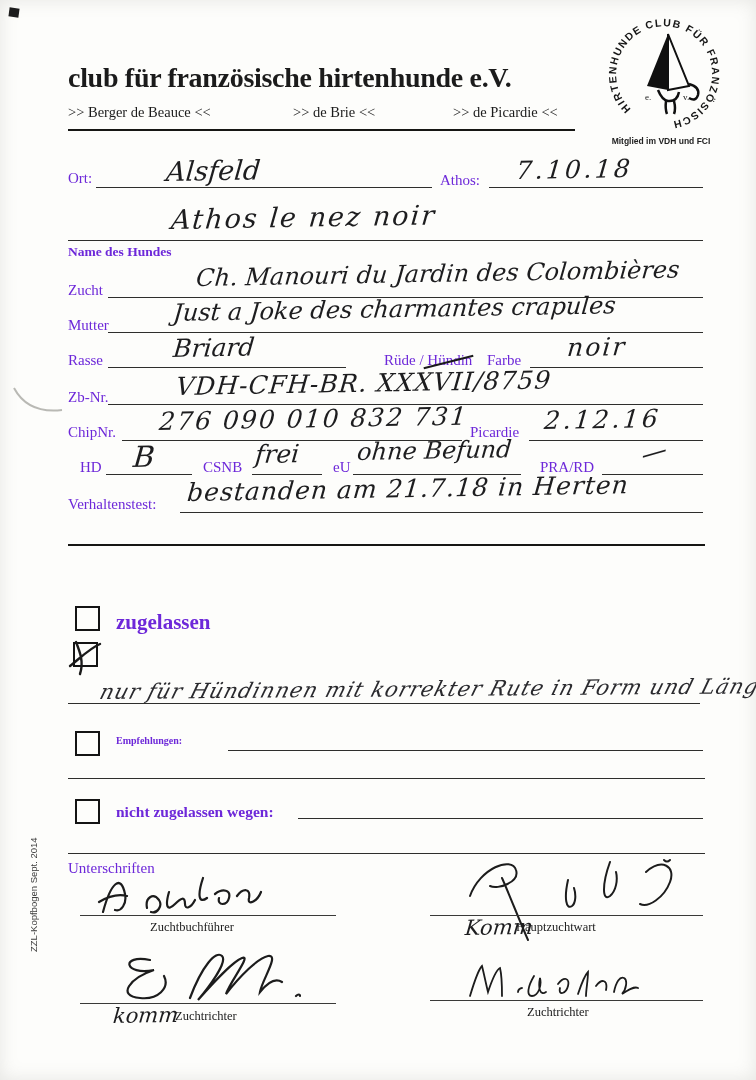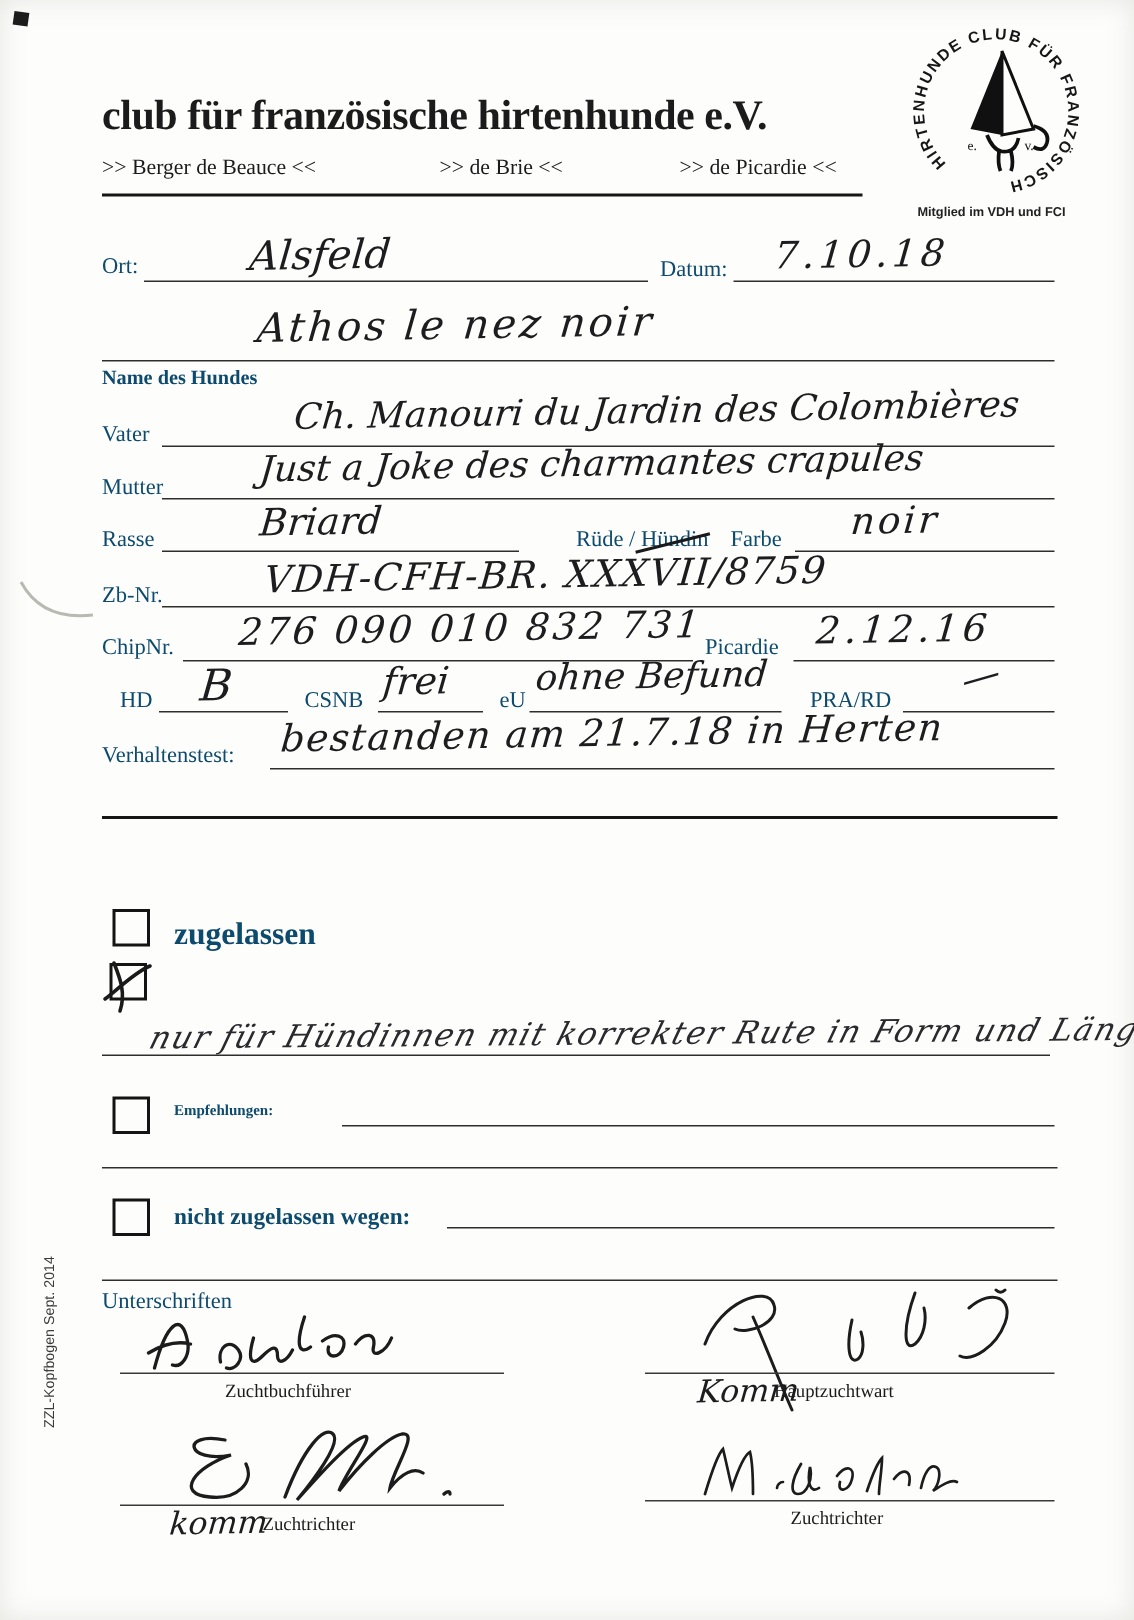--- a/index.html
+++ b/index.html
@@ -7,21 +7,21 @@
   #page{
     position:relative;
     width:756px;height:1080px;
     background:#fdfdfb;
     overflow:hidden;
     font-family:"Liberation Serif", serif;
     color:#1b1b1b;
     box-shadow:inset 0 0 18px rgba(120,120,115,.18);
   }
   .abs{position:absolute;}
-  .label{font-size:15px;color:#0c4a6e;white-space:nowrap;}
+  .label{font-size:15px;color:#6d28d9;white-space:nowrap;}
   .b{font-weight:bold;}
   .line{border-bottom:1.6px solid #2e2e2c;height:0;}
   .thick{border-bottom:2.2px solid #161614;height:0;}
   .hw{
     font-family:"DejaVu Serif", serif;
     font-style:italic;
     color:#1d1d1f;
     white-space:nowrap;
     transform:skewX(-6deg) rotate(-1deg);
     transform-origin:left bottom;
@@ -88,29 +88,29 @@
     </g>
     <text x="57" y="94" font-family="Liberation Serif, serif" font-size="9" fill="#161616">e.</text>
     <text x="95" y="94" font-family="Liberation Serif, serif" font-size="9" fill="#161616">v.</text>
   </svg>
   <div class="abs" style="left:596px;top:136px;width:130px;text-align:center;font-family:'Liberation Sans',sans-serif;font-size:8.5px;font-weight:bold;color:#222;">Mitglied im VDH und FCI</div>
 
   <div class="abs label" style="left:68px;top:170px;">Ort:</div>
   <div class="abs line" style="left:96px;top:187px;width:336px;"></div>
   <div class="abs hw" style="left:165px;top:156px;font-size:27px;">Alsfeld</div>
 
-  <div class="abs label" style="left:440px;top:172px;">Datum:</div>
+  <div class="abs label" style="left:440px;top:172px;">Athos:</div>
   <div class="abs line" style="left:489px;top:187px;width:214px;"></div>
   <div class="abs hw" style="left:515px;top:156px;font-size:25px;letter-spacing:3px;">7.10.18</div>
 
   <div class="abs hw" style="left:170px;top:204px;font-size:27px;letter-spacing:2px;">Athos le nez noir</div>
   <div class="abs line" style="left:68px;top:240px;width:635px;"></div>
   <div class="abs label b" style="left:68px;top:244px;font-size:13.5px;">Name des Hundes</div>
 
-  <div class="abs label" style="left:68px;top:282px;">Vater</div>
+  <div class="abs label" style="left:68px;top:282px;">Zucht</div>
   <div class="abs line" style="left:108px;top:297px;width:595px;"></div>
   <div class="abs hw" style="left:195px;top:264px;font-size:24px;">Ch. Manouri du Jardin des Colombières</div>
 
   <div class="abs label" style="left:68px;top:317px;">Mutter</div>
   <div class="abs line" style="left:108px;top:332px;width:595px;"></div>
   <div class="abs hw" style="left:172px;top:299px;font-size:24px;">Just a Joke des charmantes crapules</div>
 
   <div class="abs label" style="left:68px;top:352px;">Rasse</div>
   <div class="abs line" style="left:108px;top:367px;width:238px;"></div>
   <div class="abs hw" style="left:172px;top:334px;font-size:25px;">Briard</div>

